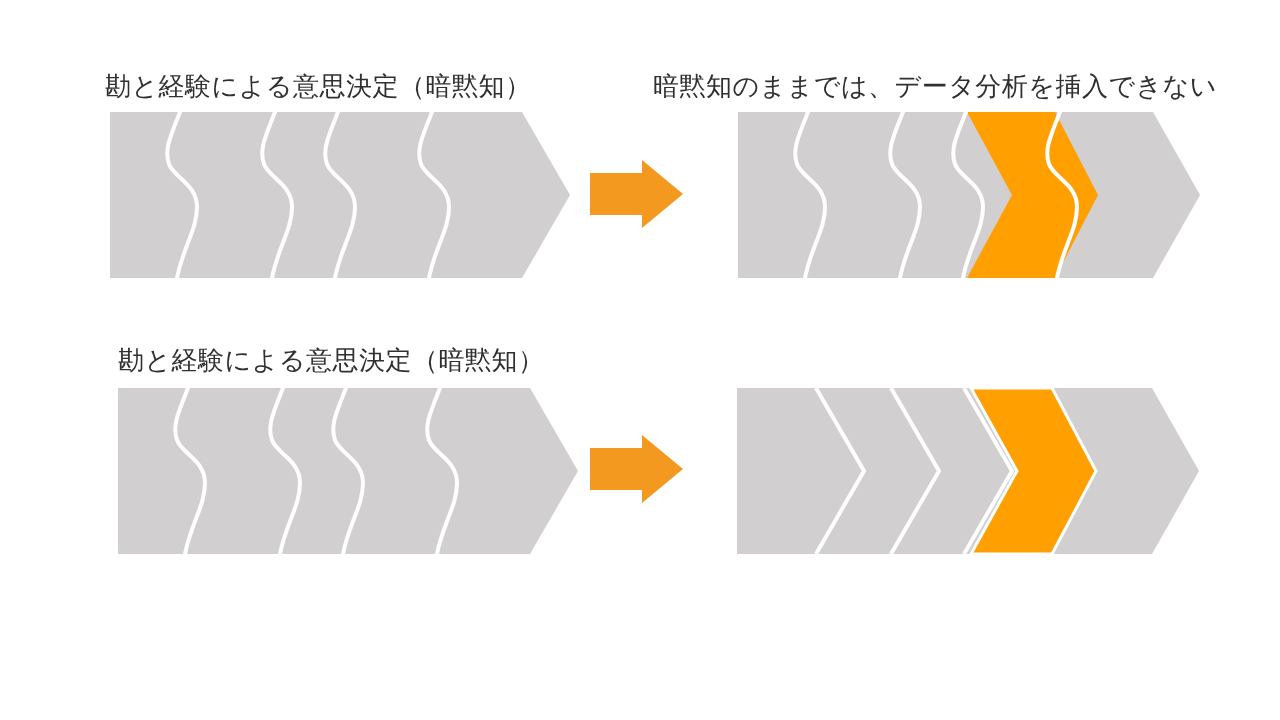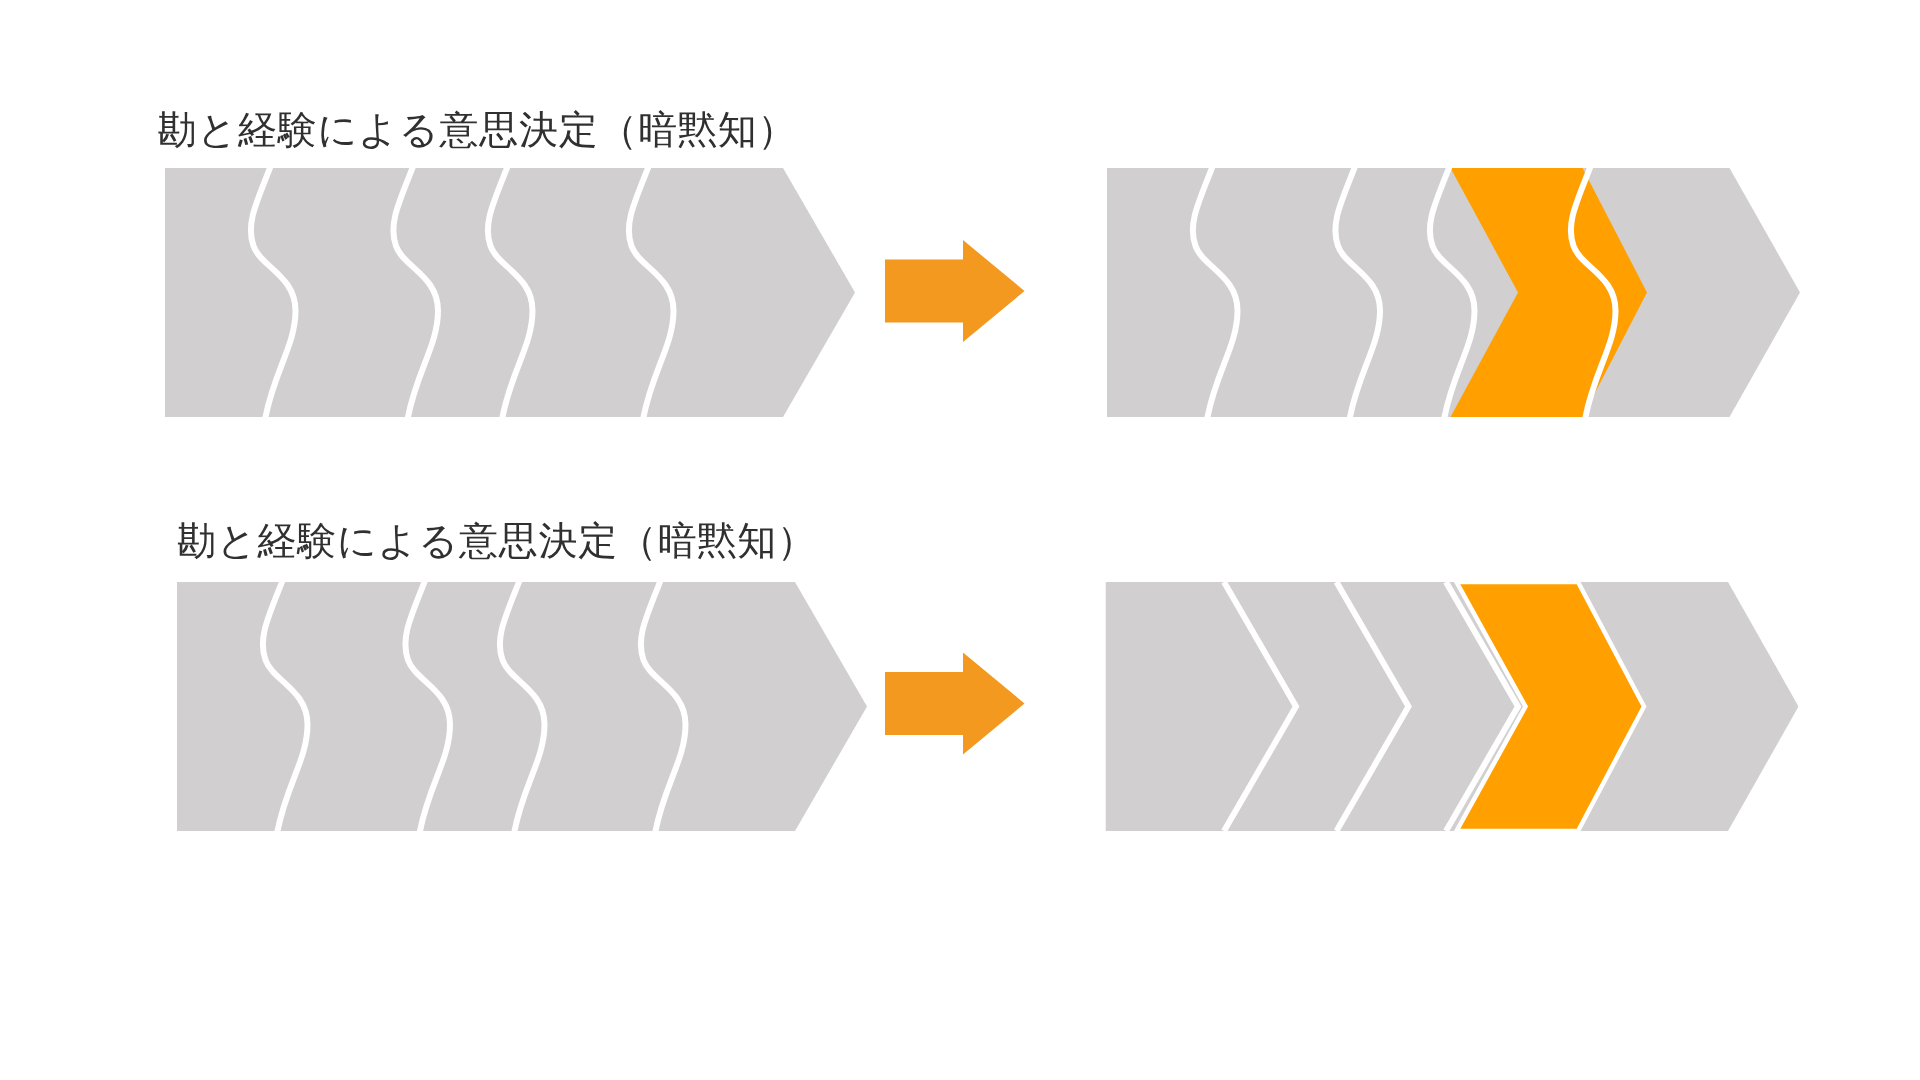--- a/index.html
+++ b/index.html
@@ -37,20 +37,21 @@
 
 <div class="slide">
 
   <svg width="0" height="0" style="position:absolute" aria-hidden="true">
     <defs>
       <path id="wave" d="M 0 0 C -10 25 -16 38 -11 52 C -6 66 17 72 17 95 C 17 118 3 135 -3 166"></path>
     </defs>
   </svg>
 
   <div class="label lbl-r1-left">勘と経験による意思決定（暗黙知）</div>
+  <div class="label lbl-r1-right">暗黙知のままでは、データ分析を挿入できない</div>
 
   <svg class="diagram dia-r1-left" width="460" height="166">
     <polygon points="0,0 412,0 460,83 412,166 0,166" fill="#d1cfcf"></polygon>
     <g fill="none" stroke-width="4" stroke-linecap="round" stroke="#ffffff">
       <use href="#wave" x="70"></use>
       <use href="#wave" x="165"></use>
       <use href="#wave" x="228"></use>
       <use href="#wave" x="322"></use>
     </g>
   </svg>

